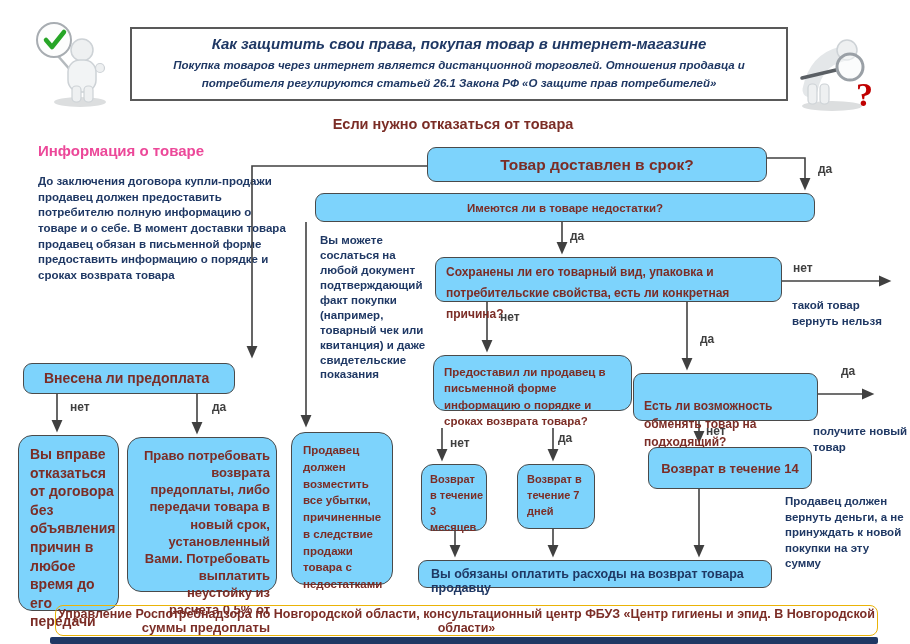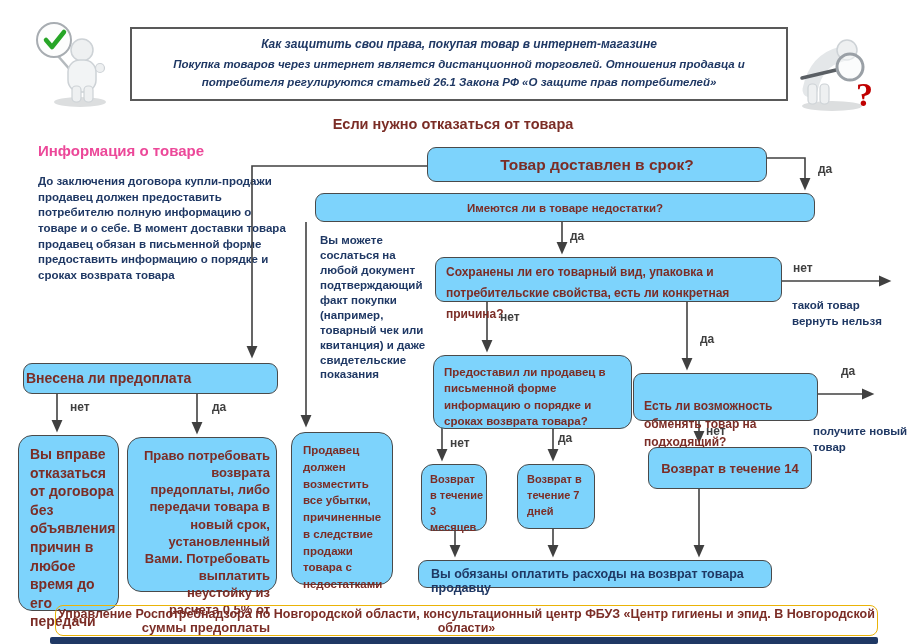--- a/index.html
+++ b/index.html
@@ -8,21 +8,21 @@
     font-family:"Liberation Sans", sans-serif;
   }
   .abs{position:absolute;}
   
   .header-box{
     left:130px;top:27px;width:658px;height:74px;
     border:2px solid #595959;background:#fff;
     display:flex;flex-direction:column;justify-content:center;align-items:center;
     padding:2px 14px;box-sizing:border-box;text-align:center;
   }
-  .header-title{color:#1f3864;font-size:12px;font-weight:700;font-style:italic;margin-bottom:5px;}
+  .header-title{color:#1f3864;font-size:15px;font-weight:700;font-style:italic;margin-bottom:5px;}
   .header-sub{color:#1f3864;font-size:11.5px;font-weight:700;font-style:italic;line-height:1.55;}
   
   .section-title{
     left:308px;top:116px;width:290px;text-align:center;
     color:#7b2d26;font-size:14.5px;font-weight:700;
   }
   
   .info-title{left:38px;top:142px;width:240px;color:#ec4899;font-size:15px;font-weight:700;}
   .info-body{left:38px;top:174px;width:252px;color:#1f3864;font-size:11.5px;font-weight:700;line-height:1.36;}
   .side-note{left:320px;top:233px;width:108px;color:#1f3864;font-size:11.5px;font-weight:700;line-height:1.3;}
@@ -110,25 +110,25 @@
       <path d="M197,394 L197,432" marker-end="url(#ah)"></path>
     </g>
   </svg>
 
   <div class="box center" style="left:427px;top:147px;width:340px;height:35px;font-size:15.5px;">Товар доставлен в срок?</div>
 
   <div class="box center" style="left:315px;top:193px;width:500px;height:29px;font-size:11.5px;">Имеются ли в товаре недостатки?</div>
 
   <div class="box" style="left:435px;top:257px;width:347px;height:45px;font-size:12px;line-height:1.75;padding:4px 10px;">Сохранены ли его товарный вид, упаковка и потребительские свойства, есть ли конкретная причина?</div>
 
-  <div class="box" style="left:433px;top:355px;width:199px;height:74px;font-size:11.5px;line-height:1.42;padding:8px 10px;border-radius:12px;">Предоставил ли продавец в письменной форме информацию о порядке и сроках возврата товара?</div>
+  <div class="box" style="left:433px;top:355px;width:199px;height:56px;font-size:11.5px;line-height:1.42;padding:8px 10px;border-radius:12px;">Предоставил ли продавец в письменной форме информацию о порядке и сроках возврата товара?</div>
 
   <div class="box" style="left:633px;top:373px;width:185px;height:41px;font-size:12px;line-height:1.5;padding:23px 10px;">Есть ли возможность обменять товар на подходящий?</div>
 
-  <div class="box" style="left:23px;top:363px;width:255px;height:31px;font-size:14px;padding:6px 0 0 2px;">Внесена ли предоплата</div>
+  <div class="box" style="left:23px;top:363px;width:212px;height:31px;font-size:14px;padding:6px 0 0 20px;">Внесена ли предоплата</div>
 
   <div class="box big" style="left:18px;top:435px;width:101px;height:176px;font-size:14px;line-height:1.33;padding:9px 4px 4px 11px;">Вы вправе отказаться от договора без объявления причин в любое время до его передачи</div>
 
   <div class="box big" style="left:127px;top:437px;width:150px;height:155px;font-size:13px;line-height:1.32;padding:9px 6px 4px 11px;text-align:right;">Право потребовать возврата предоплаты, либо передачи товара в новый срок, установленный Вами. Потребовать выплатить неустойку из расчета 0,5% от суммы предоплаты за каждый день</div>
 
   <div class="box big" style="left:291px;top:432px;width:102px;height:153px;font-size:11.5px;line-height:1.46;padding:9px 4px 4px 11px;">Продавец должен возместить все убытки, причиненные в следствие продажи товара с недостатками</div>
 
   <div class="box" style="left:421px;top:464px;width:66px;height:67px;font-size:11px;line-height:1.45;padding:7px 2px 2px 8px;border-radius:12px;">Возврат в течение 3 месяцев</div>
 
   <div class="box" style="left:517px;top:464px;width:78px;height:65px;font-size:11px;line-height:1.45;padding:7px 2px 2px 9px;border-radius:12px;">Возврат в течение 7 дней</div>
@@ -144,19 +144,20 @@
   <span class="lbl" style="left:700px;top:332px;">да</span>
   <span class="lbl" style="left:450px;top:436px;">нет</span>
   <span class="lbl" style="left:558px;top:431px;">да</span>
   <span class="lbl" style="left:841px;top:364px;">да</span>
   <span class="lbl" style="left:706px;top:424px;">нет</span>
   <span class="lbl" style="left:70px;top:400px;">нет</span>
   <span class="lbl" style="left:212px;top:400px;">да</span>
 
   <div class="abs note" style="left:792px;top:298px;width:100px;">такой товар вернуть нельзя</div>
   <div class="abs note" style="left:813px;top:424px;width:95px;">получите новый товар</div>
+  <div class="abs note" style="left:785px;top:494px;width:122px;">Продавец должен вернуть деньги, а не принуждать к новой покупки на эту сумму</div>
 
   <div class="abs footer-box">
     <span>Управление Роспотребнадзора по Новгородской области, консультационный центр ФБУЗ «Центр гигиены и эпид. В Новгородской области»</span>
   </div>
   <div class="abs footer-bar"></div>
 
 </div>
 
 </body></html>

